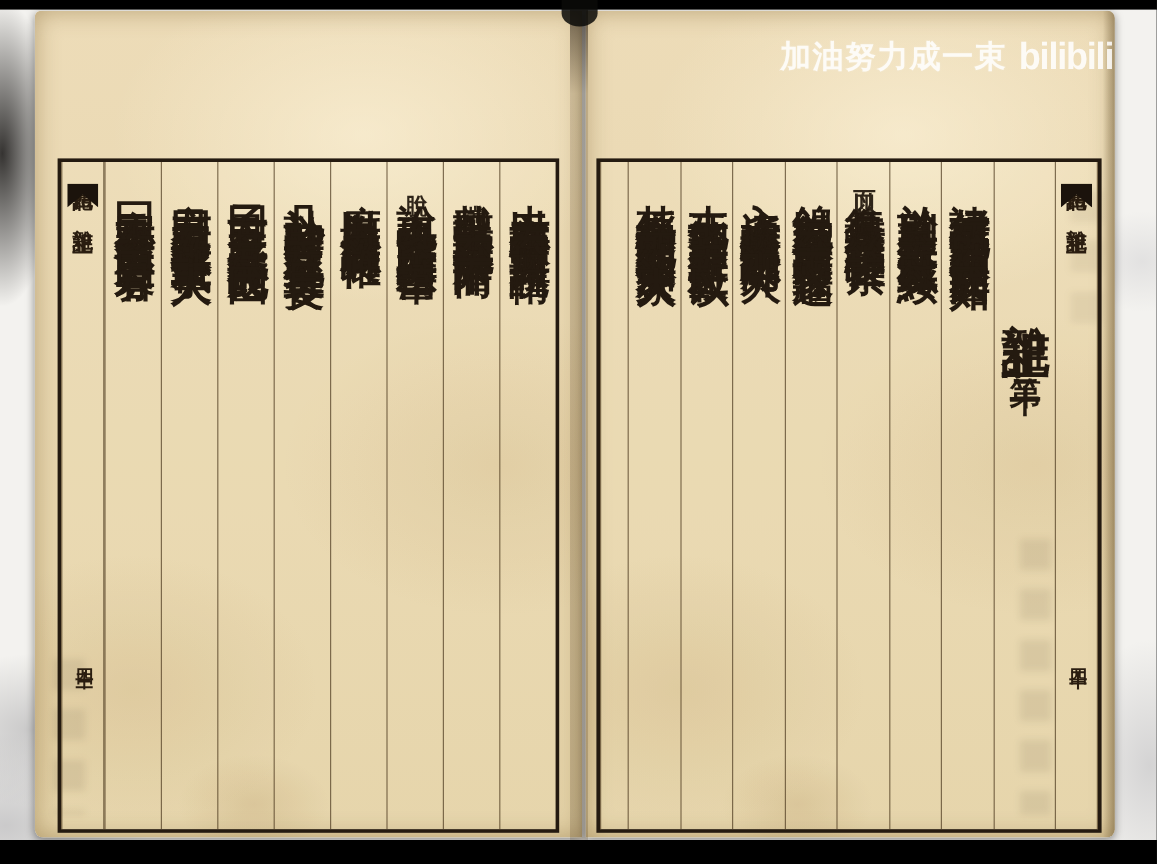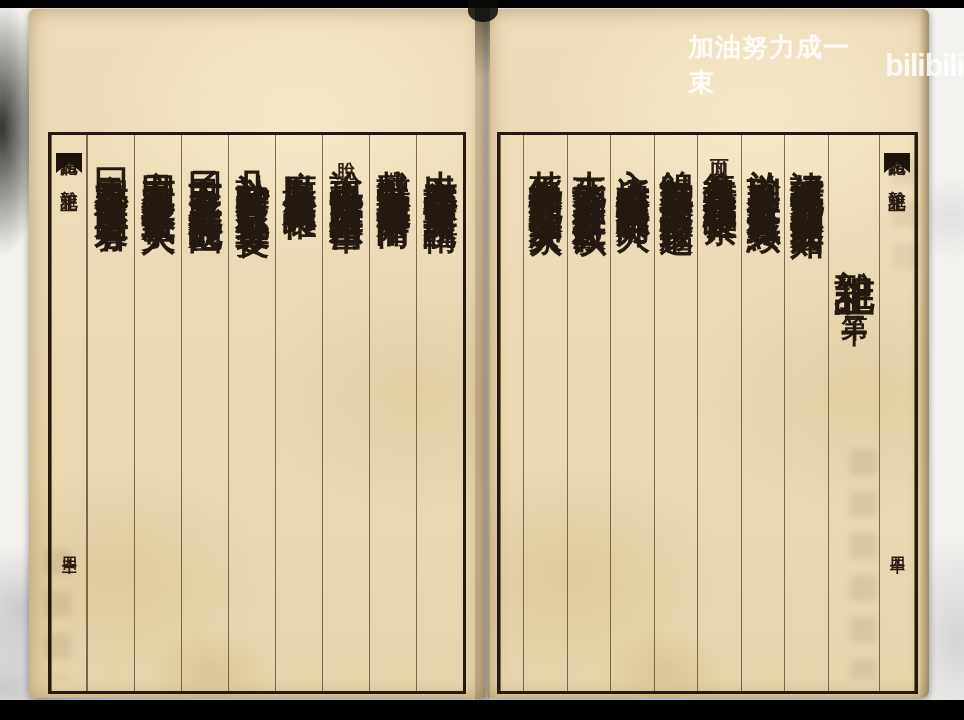--- a/index.html
+++ b/index.html
@@ -71,21 +71,21 @@
   .ghost{position:absolute;width:26px;filter:blur(3px);opacity:.5;
     background:repeating-linear-gradient(180deg, rgba(110,95,70,.30) 0 26px, transparent 26px 42px);}
   .ghost.g1{left:362px;top:440px;height:230px;}
   .ghost.g2{left:16px;top:540px;height:130px;}
   .ghost.g3{left:404px;top:150px;height:120px;opacity:.35;}
 
   
   .watermark{position:absolute;left:650px;top:30px;display:flex;align-items:center;gap:10px;
     font-family:"Liberation Sans","DejaVu Sans",sans-serif;}
   .wm-text{font-size:26px;font-weight:700;color:rgba(255,255,255,.82);letter-spacing:1px;
-    text-shadow:0 0 2px rgba(255,255,255,.25);margin-left:38px;}
+    text-shadow:0 0 2px rgba(255,255,255,.25);}
   .wm-logo{font-size:30px;font-weight:800;color:rgba(255,255,255,.85);letter-spacing:-1px;
     transform:scaleY(1.05);}
 </style>
 </head>
 <body>
 
 <div class="backing"></div>
 
 <div class="page left">
   <div class="ghost g2"></div>

